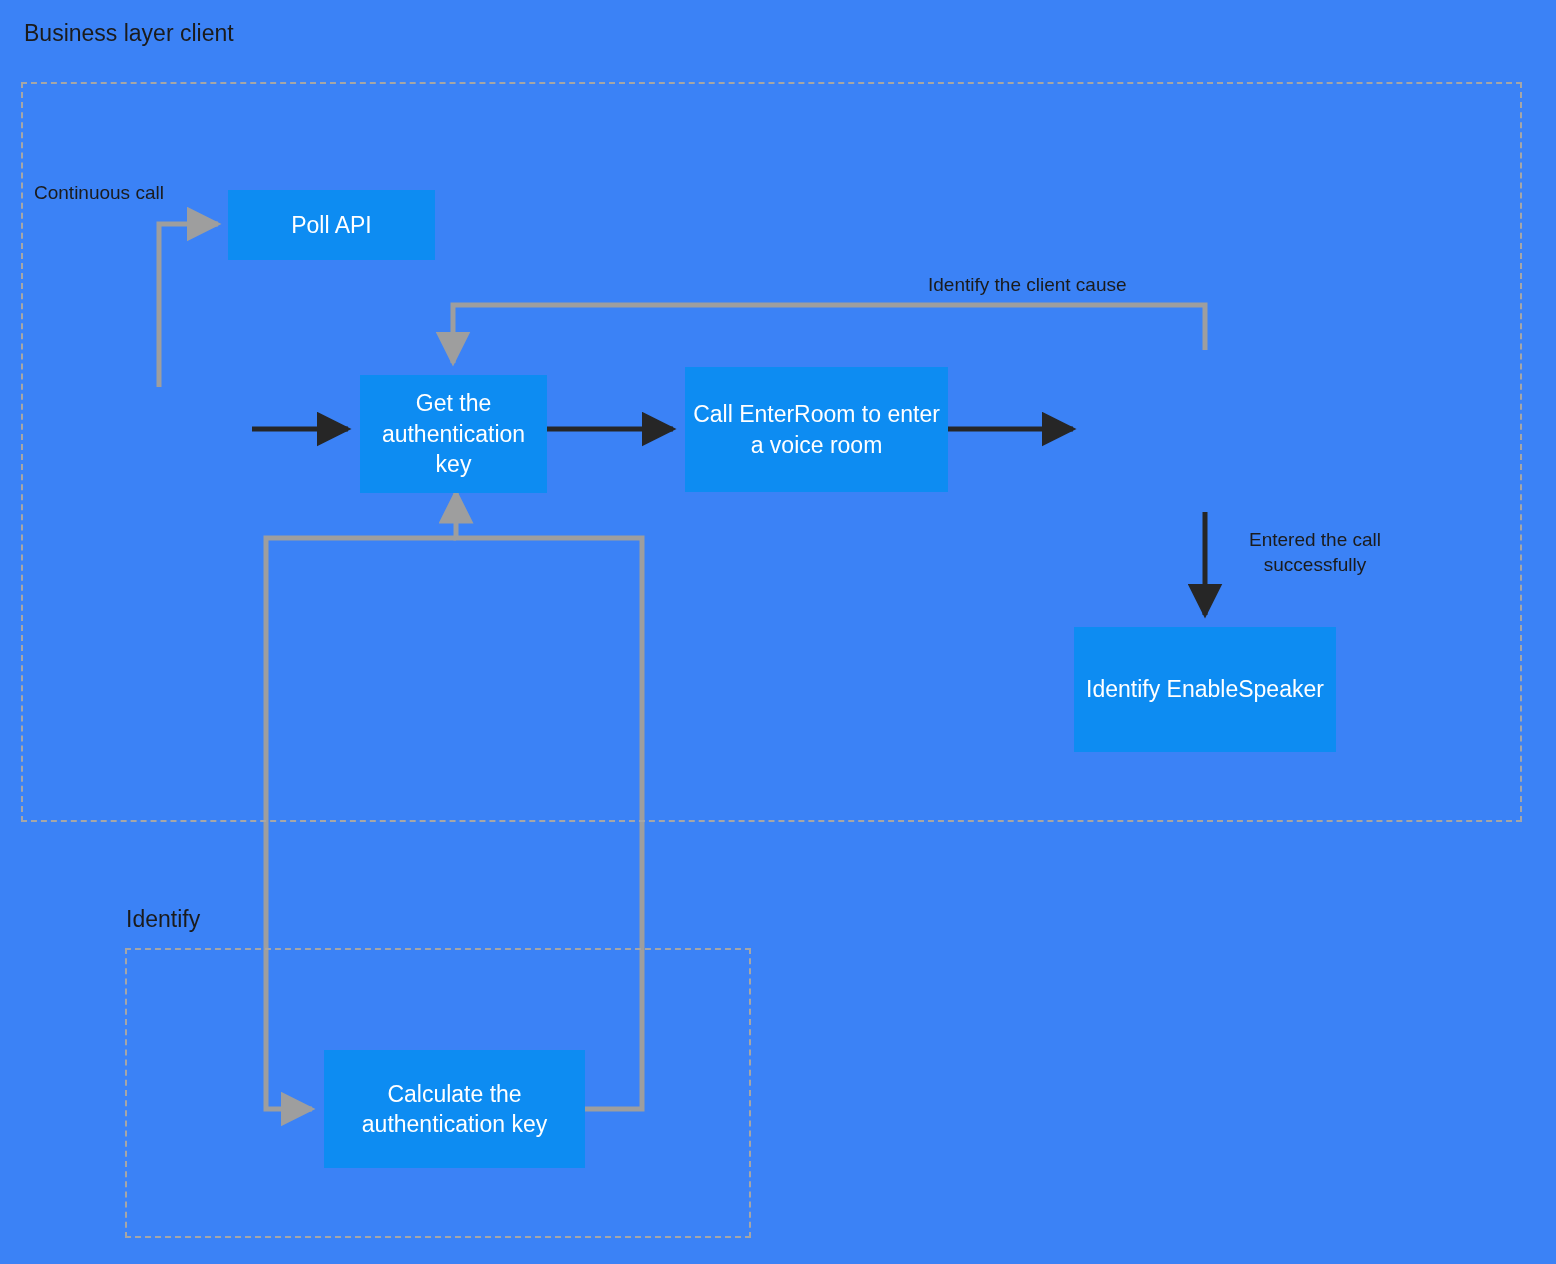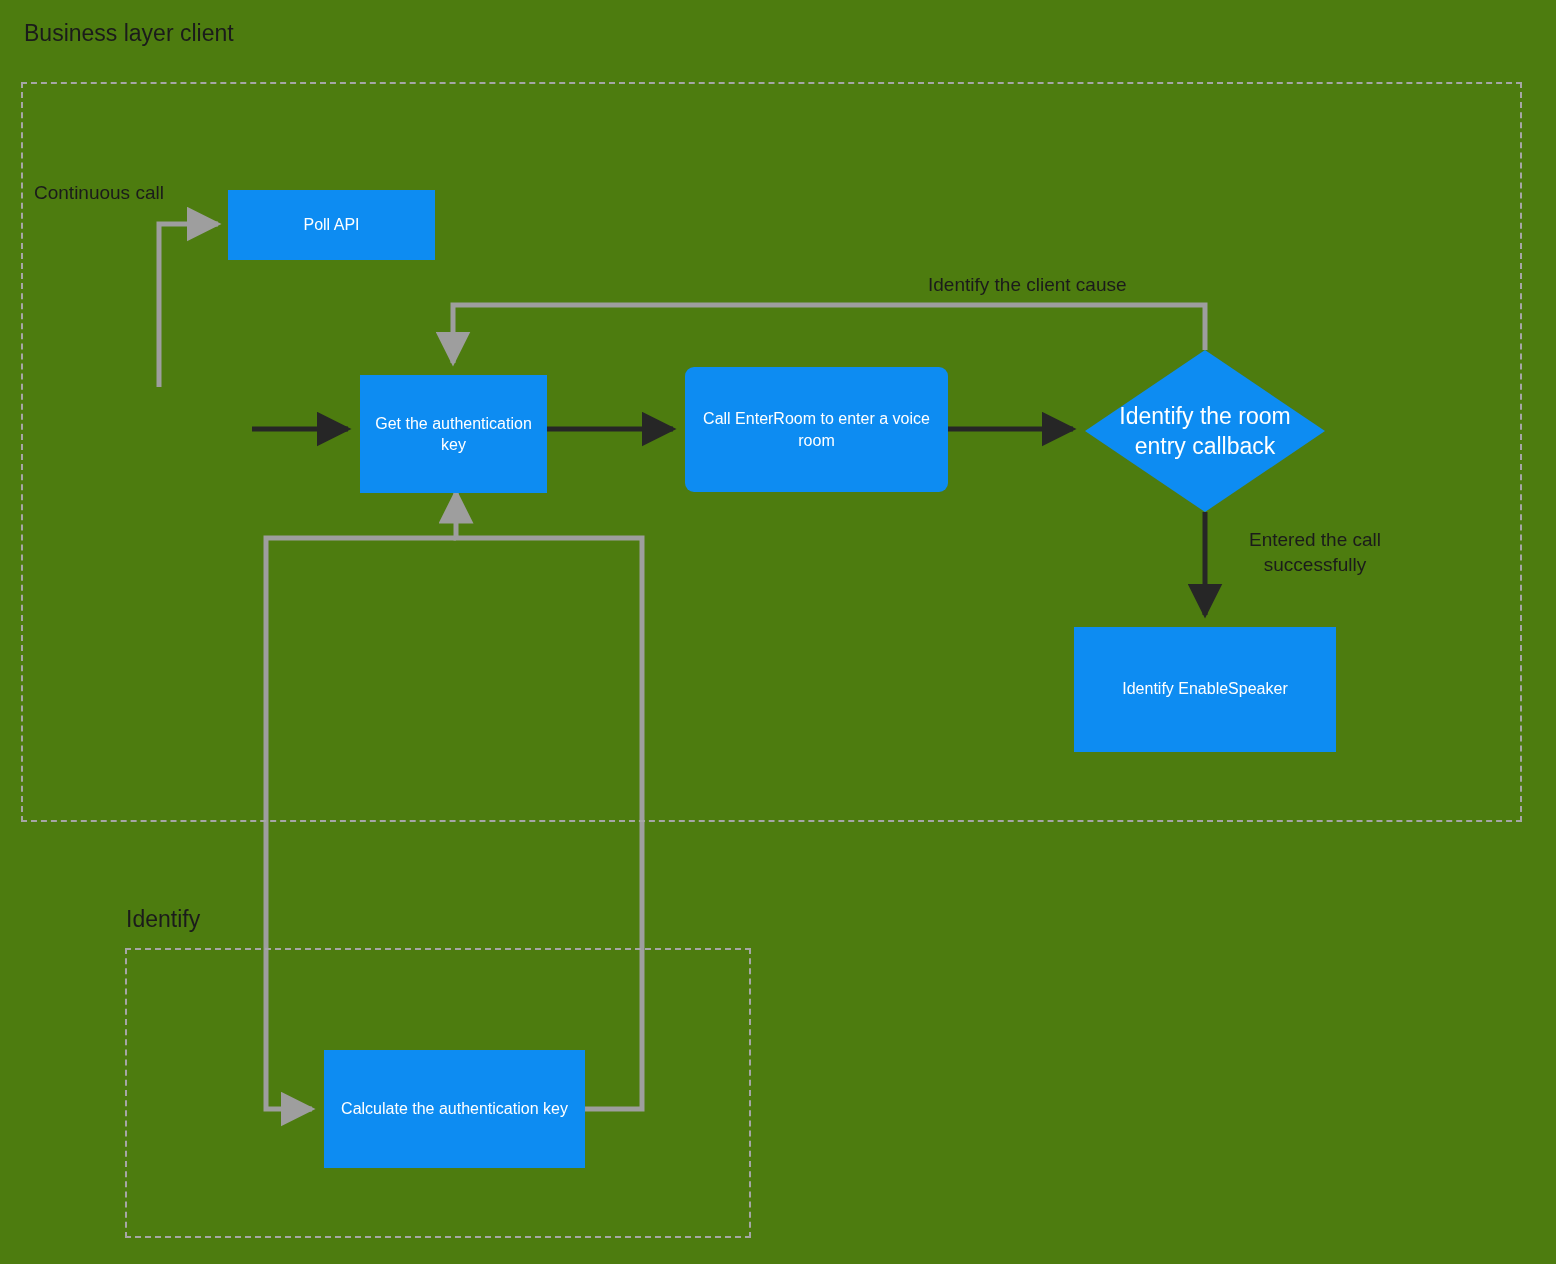--- a/index.html
+++ b/index.html
@@ -7,21 +7,21 @@
     padding: 0;
     background: #ffffff;
   }
   body {
     font-family: "Liberation Sans", sans-serif;
   }
   #canvas {
     position: relative;
     width: 1556px;
     height: 1264px;
-    background: #4d7c0f;
+    background: #3b82f6;
     overflow: hidden;
   }
   #edges {
     position: absolute;
     left: 0;
     top: 0;
     width: 1556px;
     height: 1264px;
     pointer-events: none;
   }
@@ -39,21 +39,21 @@
     background: transparent;
   }
   .node {
     position: absolute;
     background: #0d8cf2;
     color: #ffffff;
     display: flex;
     align-items: center;
     justify-content: center;
     text-align: center;
-    font-size: 16px;
+    font-size: 23px;
     line-height: 1.32;
     box-sizing: border-box;
     padding: 11px 6px;
   }
   .node-pill {
     border-radius: 42px;
   }
   .node-diamond-wrap {
     position: absolute;
     display: flex;
@@ -129,24 +129,20 @@
   <div class="edge-label" style="left:928px; top:272px; text-align:left;">Identify the client cause</div>
 
   <div class="edge-label" style="left:1212px; top:527px; width:206px; text-align:center;">Entered the call
 successfully</div>
 
   <div class="node" style="left:228px; top:190px; width:207px; height:70px;">Poll API</div>
 
 
   <div class="node" style="left:360px; top:375px; width:187px; height:118px;">Get the authentication key</div>
 
-  <div class="node" style="left:685px; top:367px; width:263px; height:125px;border-radius:9px;">Call EnterRoom to enter a voice room</div>
+  <div class="node" style="left:685px; top:367px; width:263px; height:125px;">Call EnterRoom to enter a voice room</div>
 
-  <div class="node-diamond-wrap" style="left:1085px; top:350px; width:240px; height:162px;">
-    <div class="node-diamond-shape"></div>
-    <div class="node-diamond-text">Identify the room entry callback</div>
-  </div>
 
   <div class="node" style="left:1074px; top:627px; width:262px; height:125px; line-height:1.42;">Identify EnableSpeaker</div>
 
   <div class="node" style="left:324px; top:1050px; width:261px; height:118px;">Calculate the authentication key</div>
 
 </div>
 
 </body></html>

